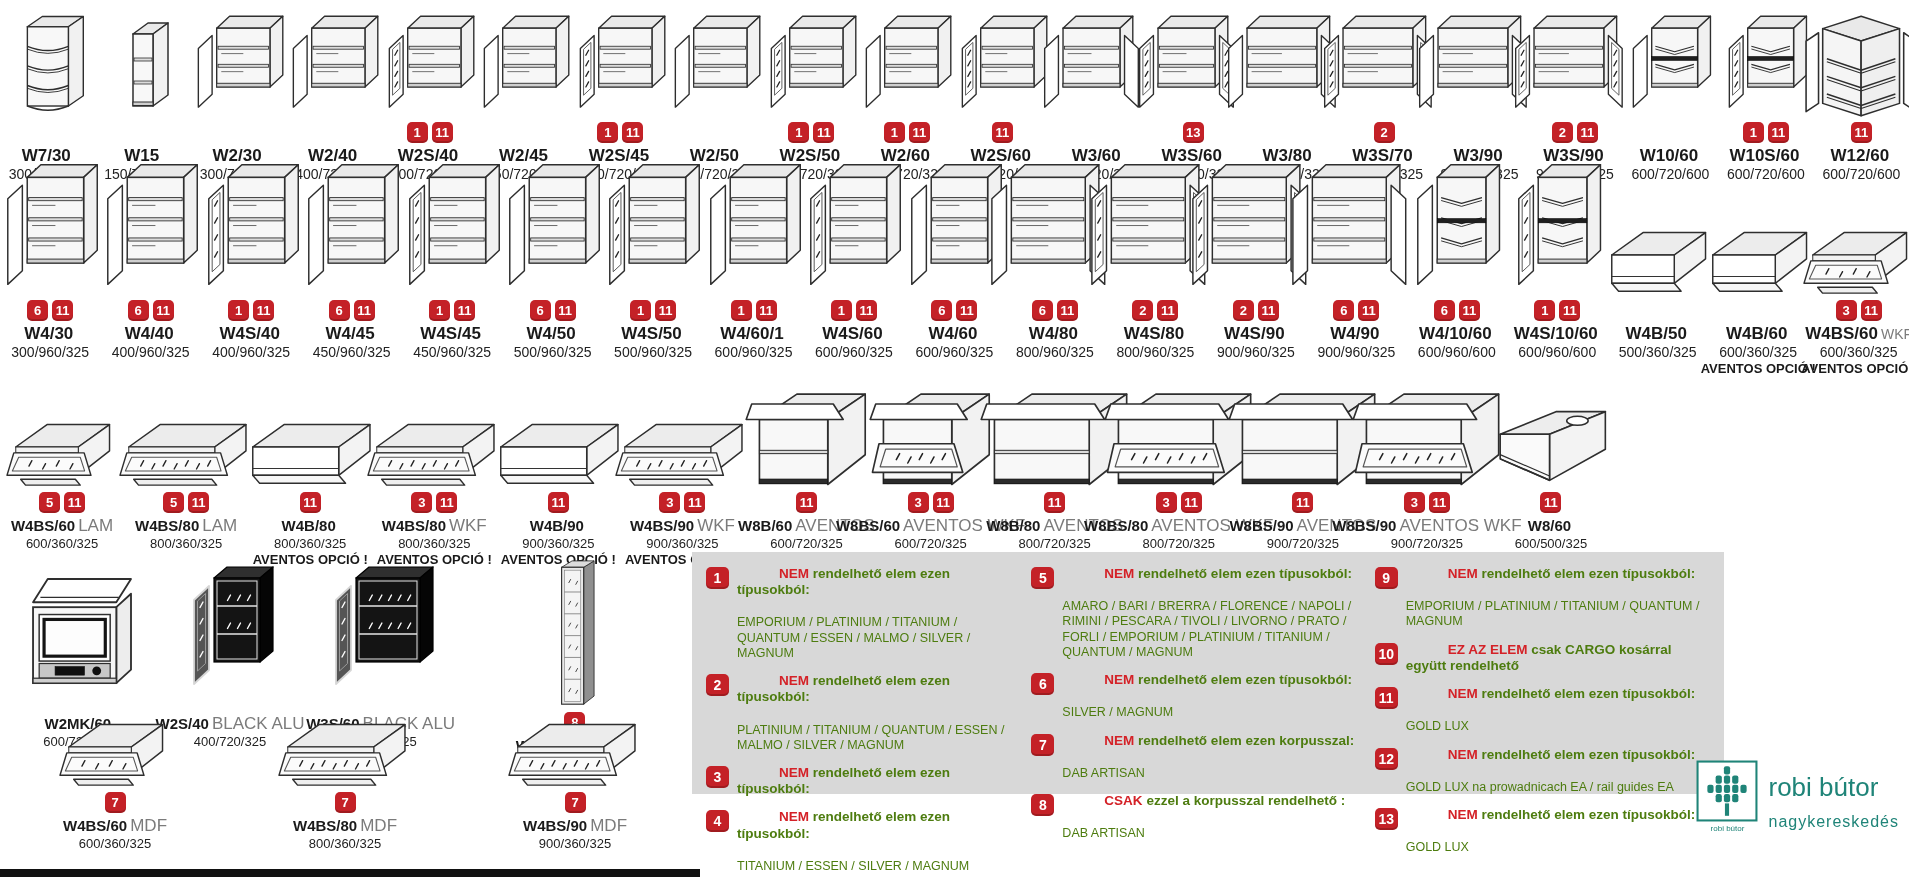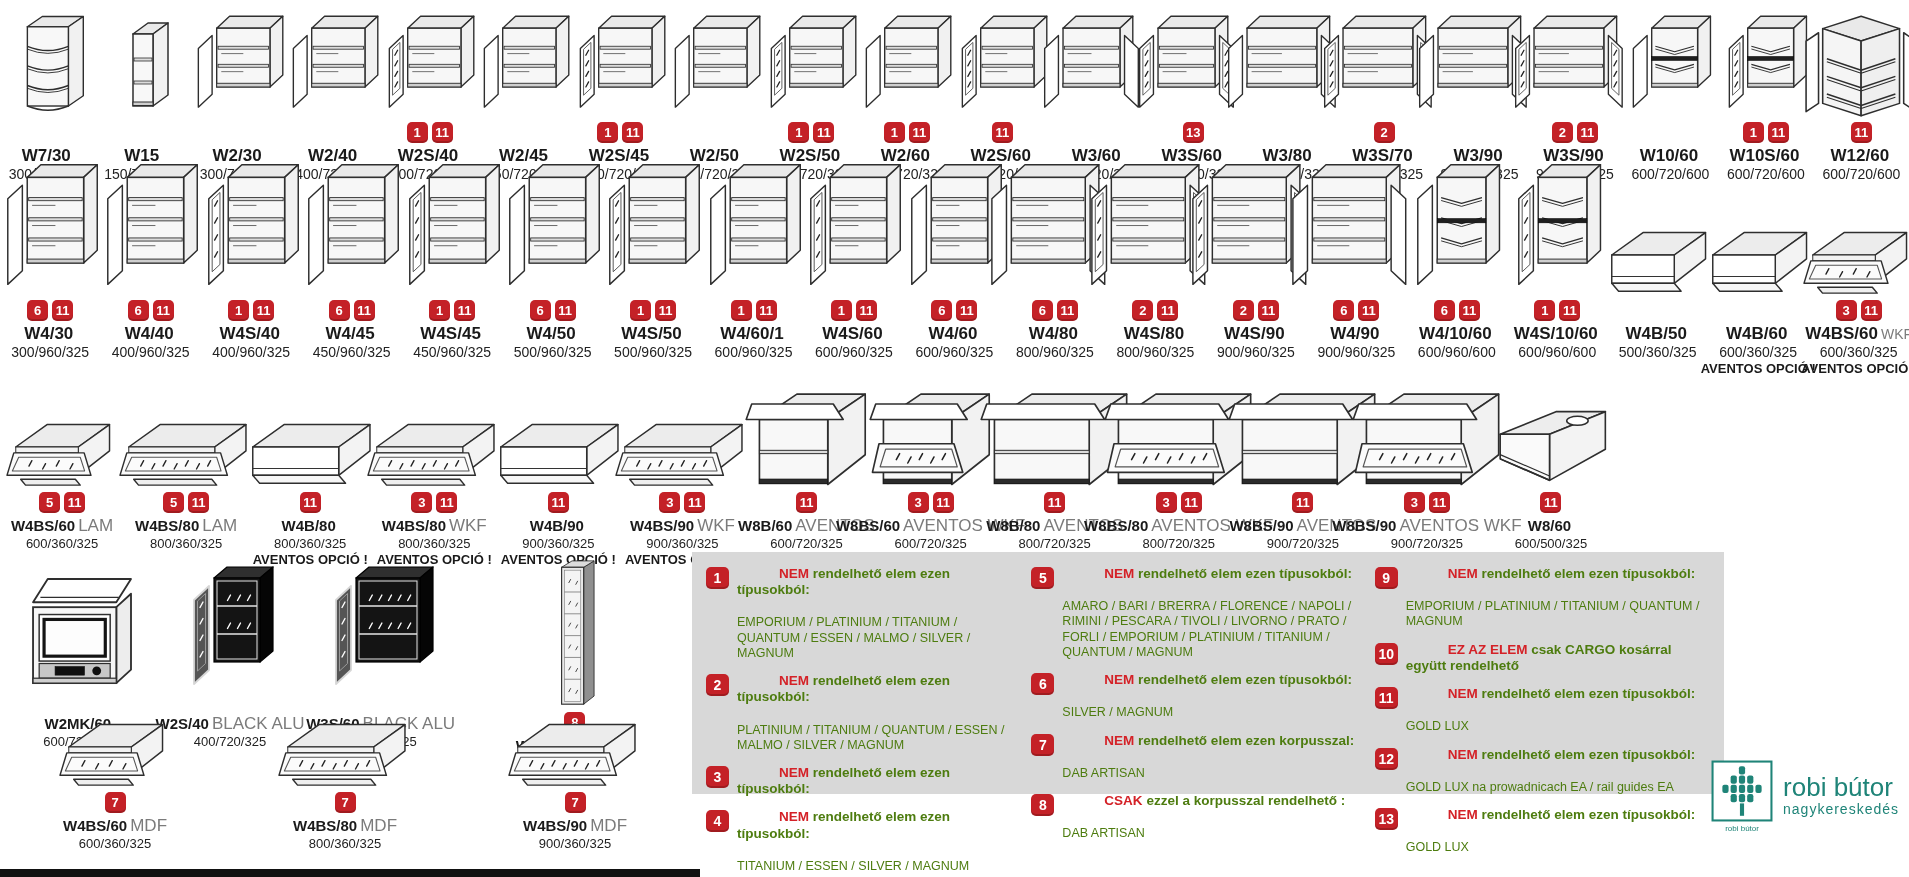--- a/index.html
+++ b/index.html
@@ -36,21 +36,21 @@
           box-shadow:inset 0 -2px 0 rgba(0,0,0,.18);}
   .ltext{font-size:13.5px;line-height:1.2;}
   .ltext .kw{color:#d42127;font-weight:bold;padding-left:42px;}
   .ltext b{color:#4d7c0f;}
   .lbody{font-size:12.5px;color:#4d7c0f;margin-top:17px;line-height:1.22;}
   
   #logo{position:absolute;right:10px;top:760px;display:flex;gap:10px;align-items:flex-start;}
   .logo-left{display:flex;flex-direction:column;align-items:center;}
   .logo-cap{font-size:8px;color:var(--brand,#1f8478);margin-top:2px;}
   .logo-title{font-size:26px;color:var(--brand,#1f8478);font-weight:500;margin-top:14px;line-height:1.05;}
-  .logo-sub{font-size:14px;color:var(--brand,#1f8478);letter-spacing:1px;}
+  .logo-sub{font-size:16px;color:var(--brand,#1f8478);letter-spacing:1px;margin-top:12px;}
   #bottom-bar{position:absolute;left:0;top:869px;width:700px;height:8px;background:#111;}
   svg{display:block;}
 </style>
 </head>
 <body>
 
 <div id="stage" style="--badge: #c42127; --legendbg: #d8d8d8; --brand: #1f8478;">
   <div class="cabrow" id="row1">
       <div class="card">
     <div class="fig">

